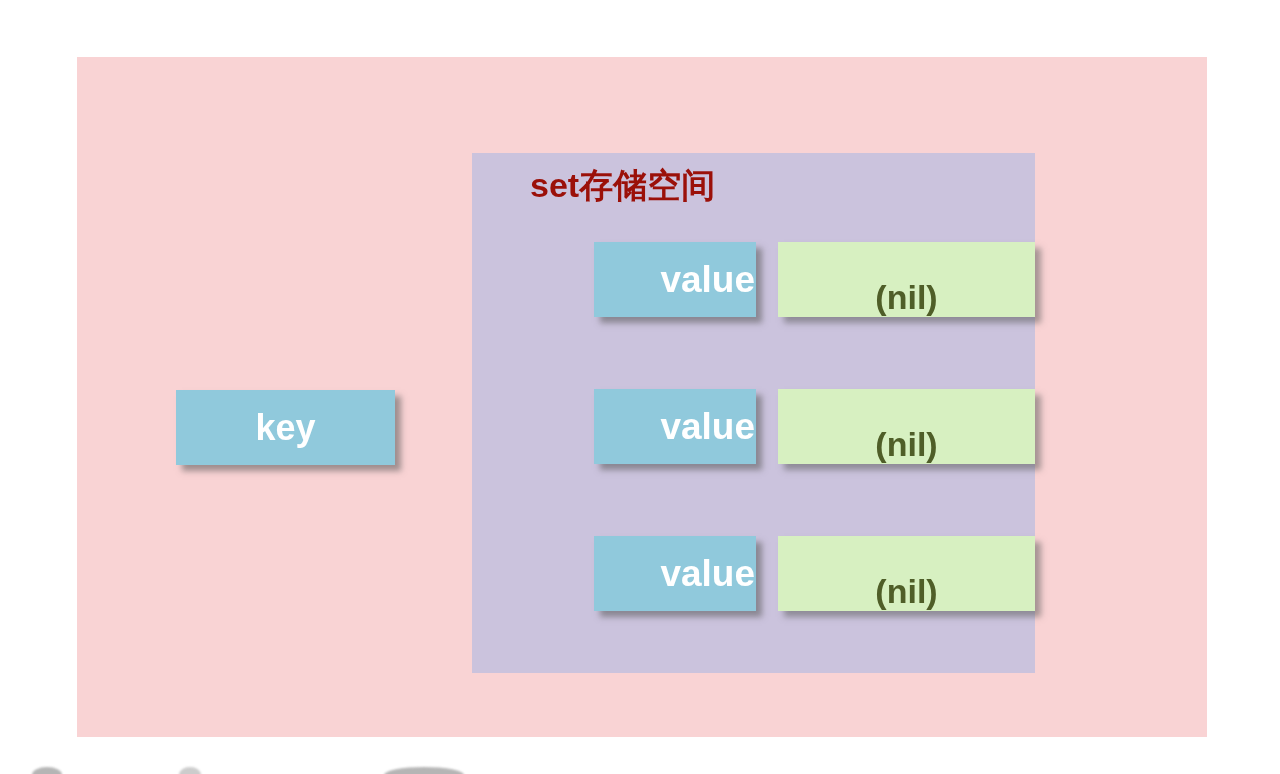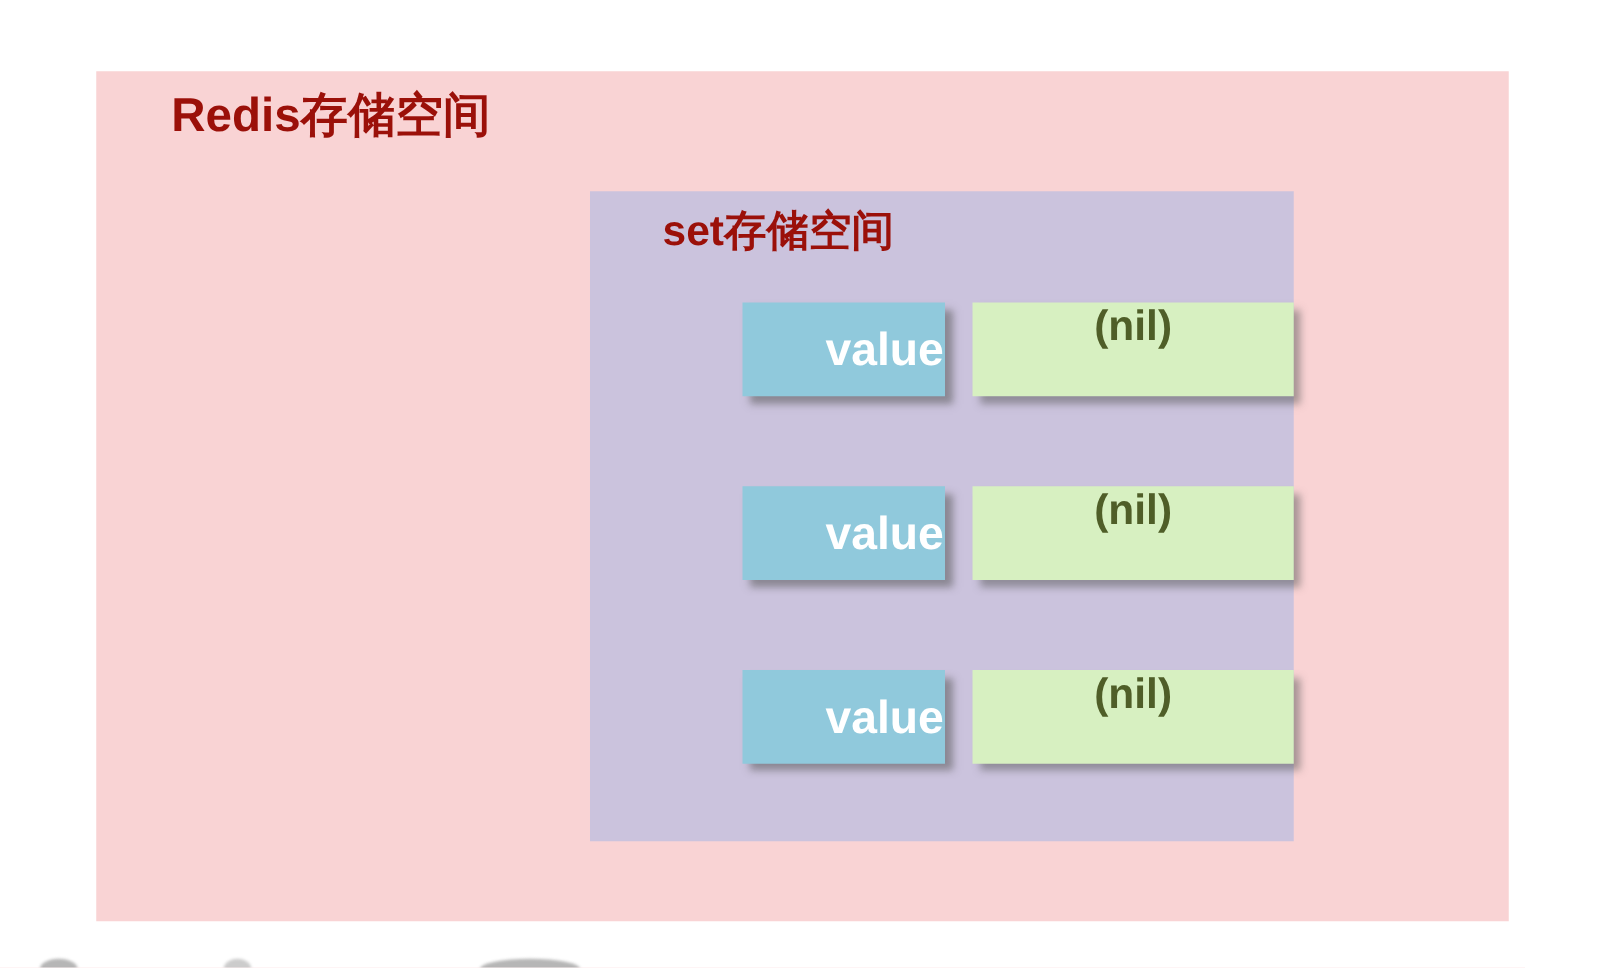--- a/index.html
+++ b/index.html
@@ -85,21 +85,21 @@
     padding-right: 1px;
     overflow: visible;
     margin-left: 19px;
   }
   .nil-box {
     position: absolute;
     left: 306px;              
     width: 257px; height: 75px;
     background: var(--nil-bg);
     box-shadow: 6px 6px 6px rgba(85,85,85,0.5);
-    display: flex; align-items: flex-start; justify-content: center;
+    display: flex; align-items: flex-end; justify-content: center;
     color: var(--nil-text);
     font-size: 34px; font-weight: bold;
   }
   .row-0 { top: 89px; }
   .row-1 { top: 236px; }
   .row-2 { top: 383px; }
   
   .bottom-arc {
     position: absolute;
     bottom: -9px;
@@ -113,24 +113,24 @@
   .arc-2 { left: 179px; width: 22px; opacity: 0.45; }
   .arc-3 { left: 384px; width: 80px; }
 </style>
 </head>
 <body>
 
 <div class="canvas">
 
   <div class="outer-box">
 
-    <div class="outer-title">
-      <span class="title-en">Redis</span><span class="title-zh">存储空间</span>
+
+    <div class="key-box">
+      <span>key</span>
     </div>
-
 
     <div class="inner-box">
 
       <div class="inner-title">
         <span class="title-en">set</span><span class="title-zh">存储空间</span>
       </div>
 
       <div class="value-box row-0">
         <span>value</span>
       </div>

